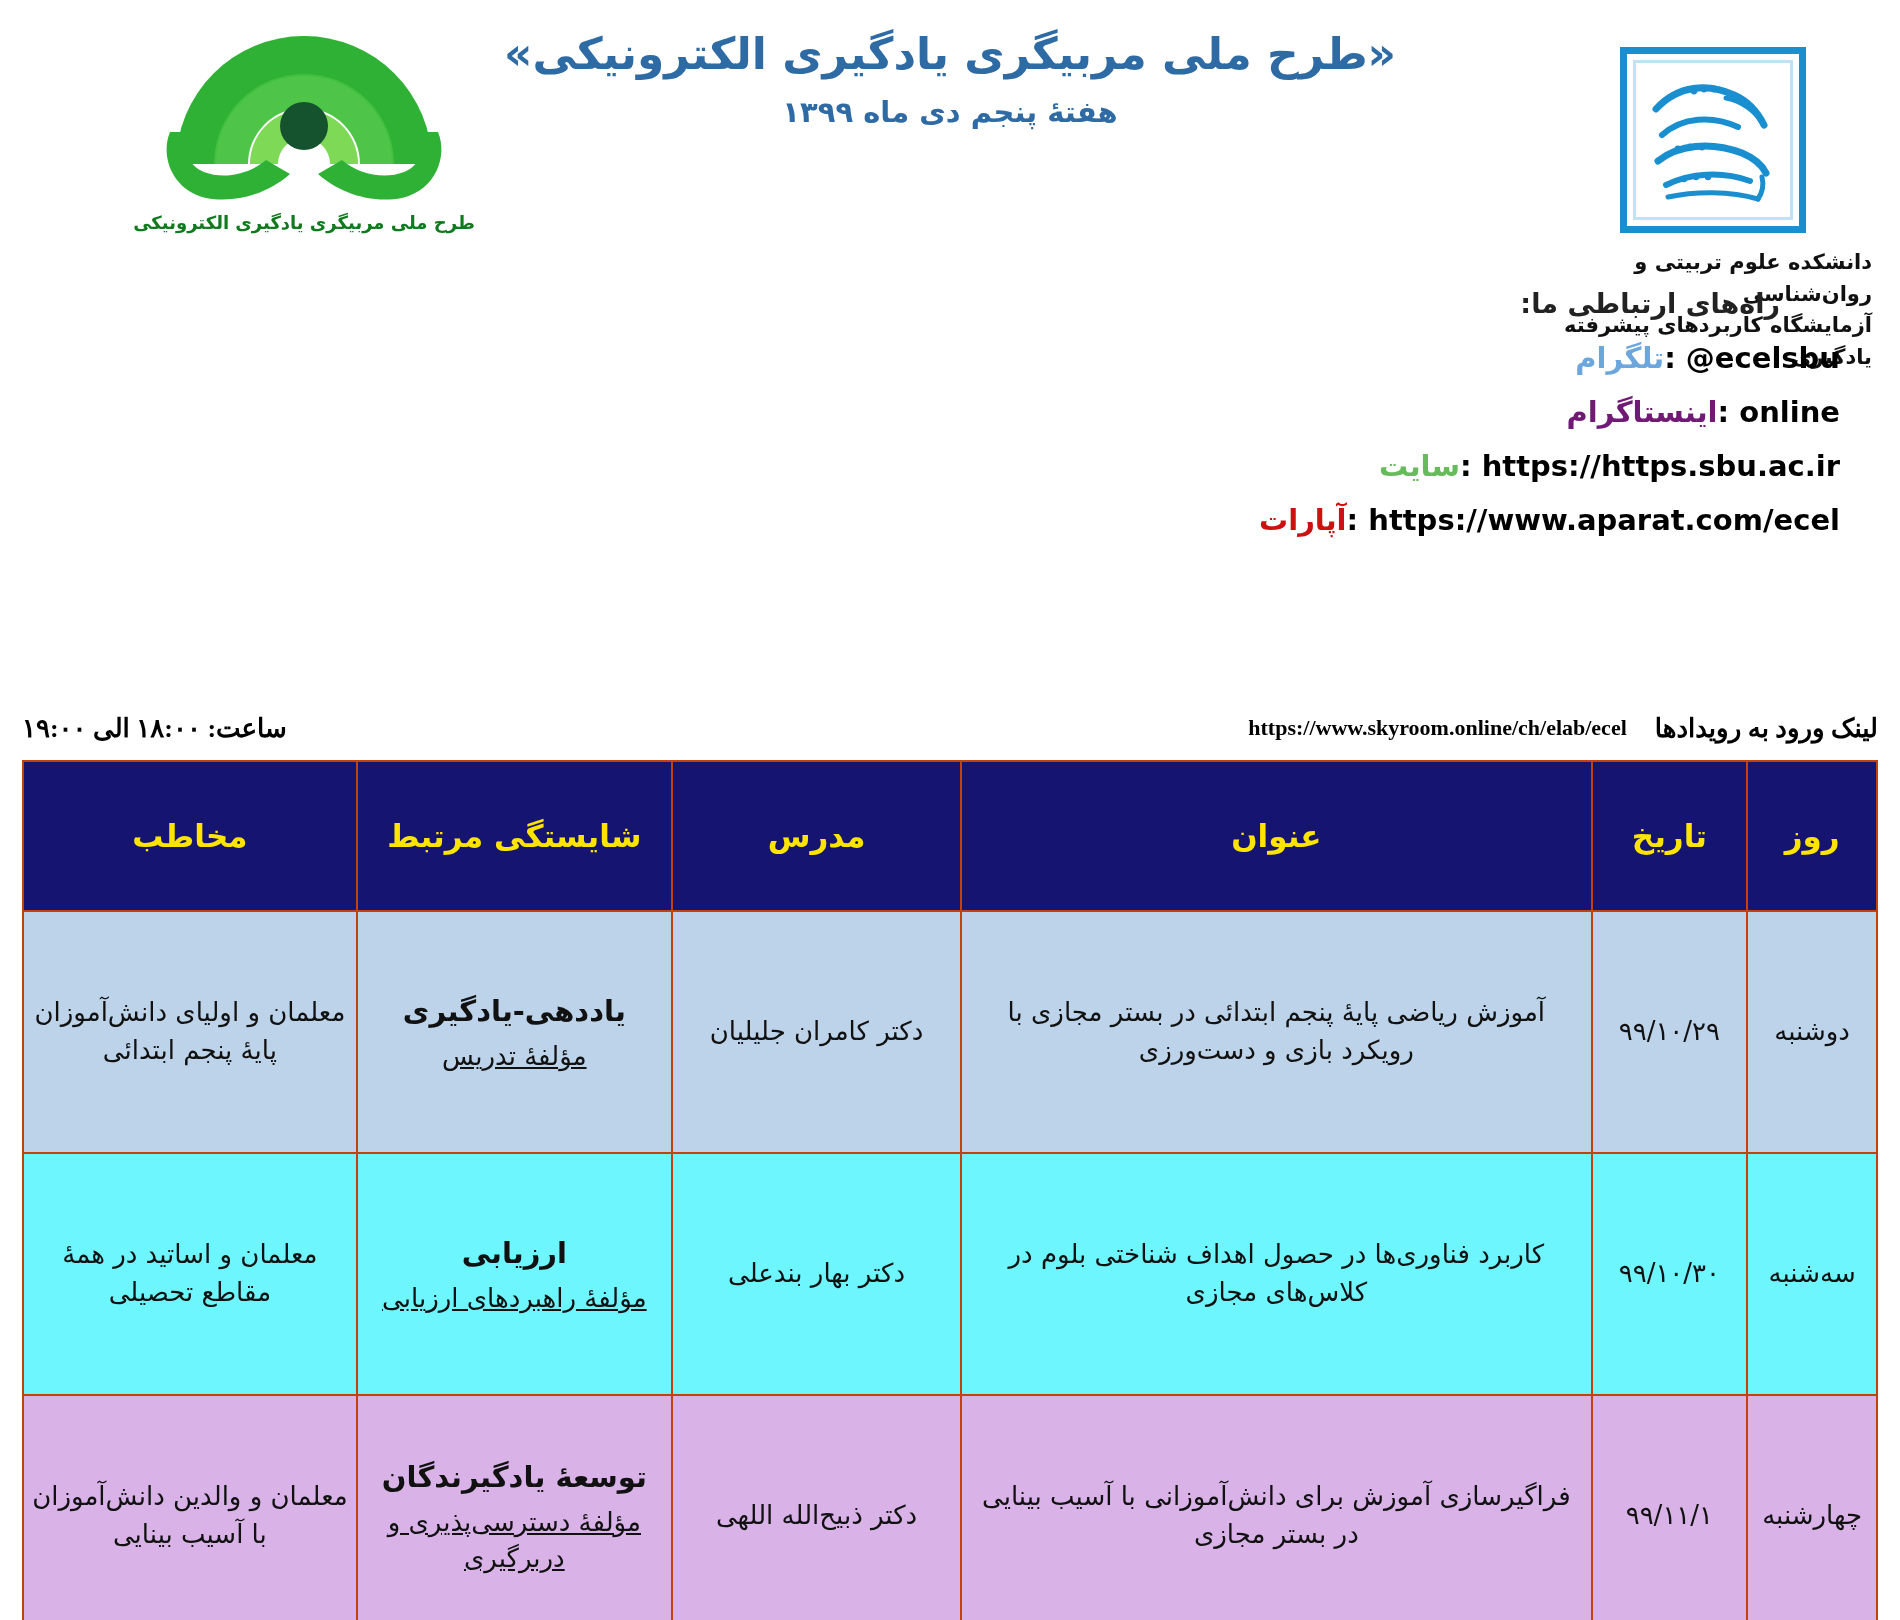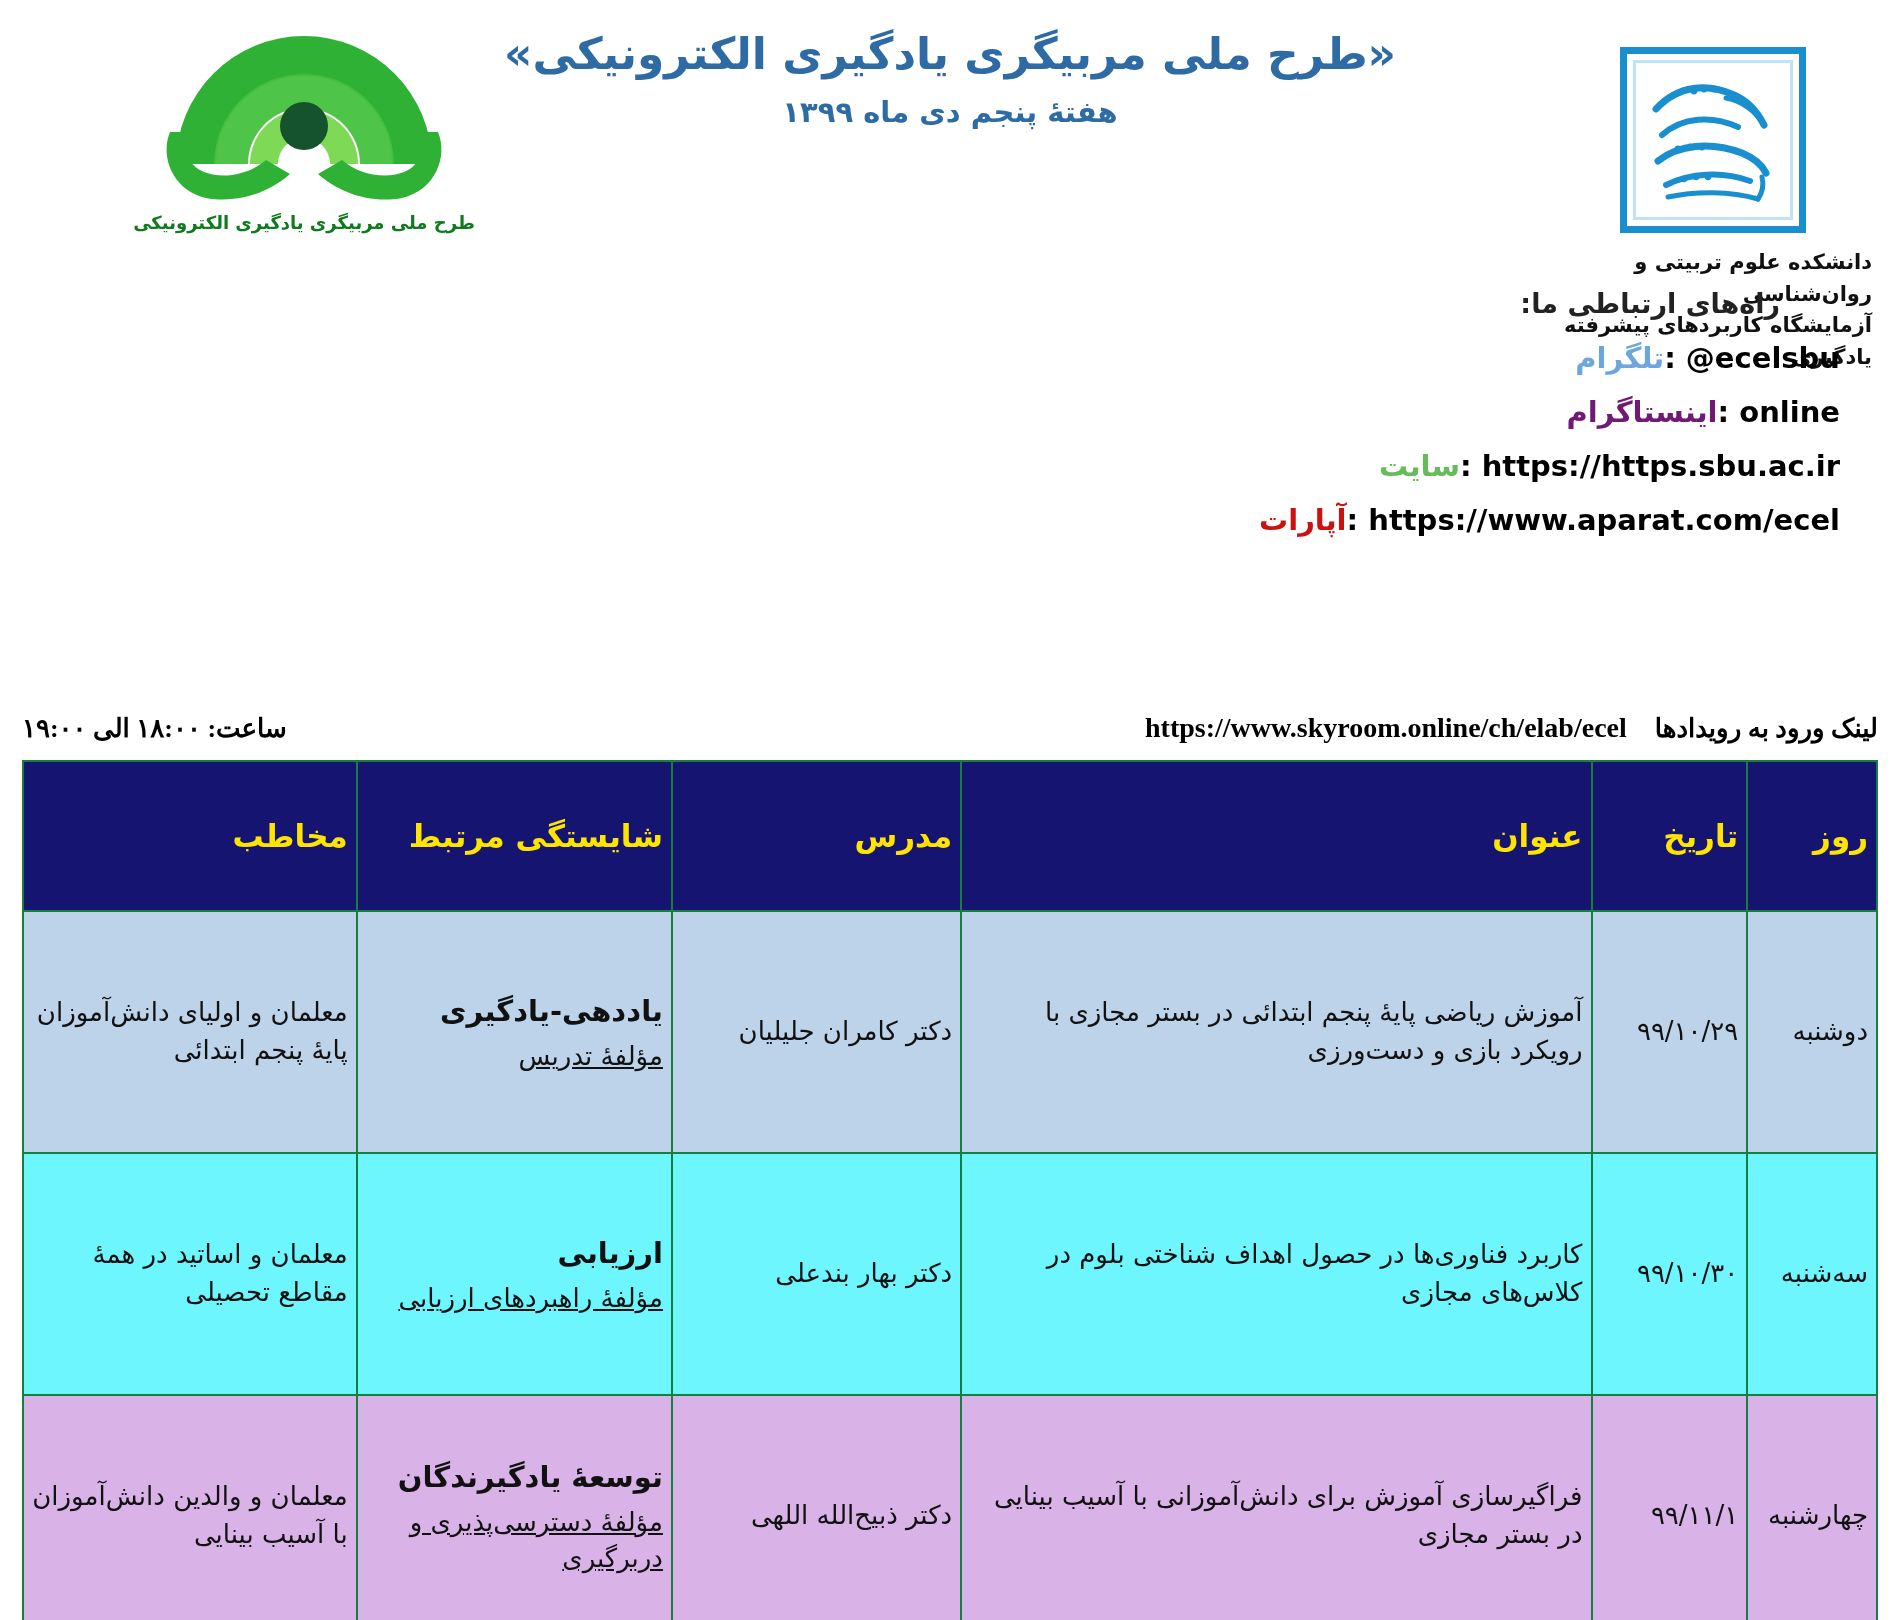--- a/index.html
+++ b/index.html
@@ -155,21 +155,21 @@
     justify-content: flex-start;
     font-weight: bold;
   }
   .linkbar-label {
     font-size: 26px;
     color: #000000;
     white-space: nowrap;
     font-family: "Liberation Serif", "DejaVu Serif", serif;
   }
   .linkbar-url {
-    font-size: 28px;
+    font-size: 22px;
     color: #000000;
     direction: ltr;
     unicode-bidi: embed;
     margin-right: 28px;
     font-family: "Liberation Serif", "DejaVu Serif", serif;
     white-space: nowrap;
   }
   .linkbar-time {
     font-size: 26px;
     color: #000000;
@@ -186,22 +186,22 @@
     left: 22px;
   }
   table.schedule {
     width: 100%;
     border-collapse: collapse;
     direction: rtl;
     table-layout: fixed;
   }
   table.schedule th,
   table.schedule td {
-    border: 2px solid #15803d;
-    text-align: right;
+    border: 2px solid #c2410c;
+    text-align: center;
     vertical-align: middle;
     padding: 10px 8px;
   }
   table.schedule thead th {
     background: #151571;
     color: #ffe400;
     font-size: 31px;
     font-weight: bold;
     height: 128px;
   }

